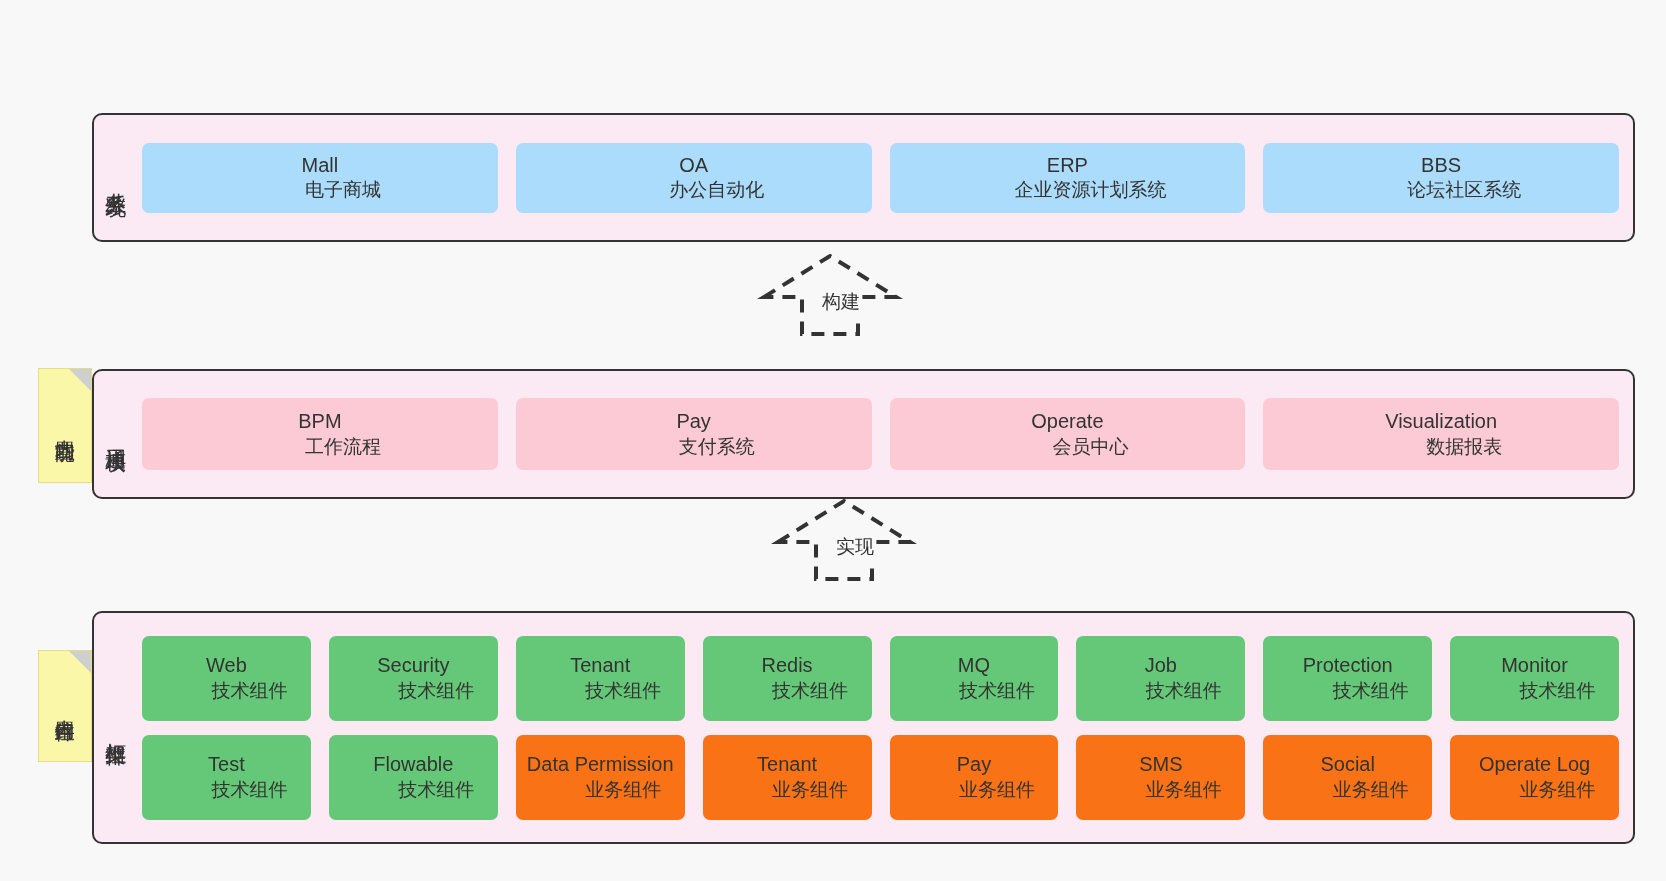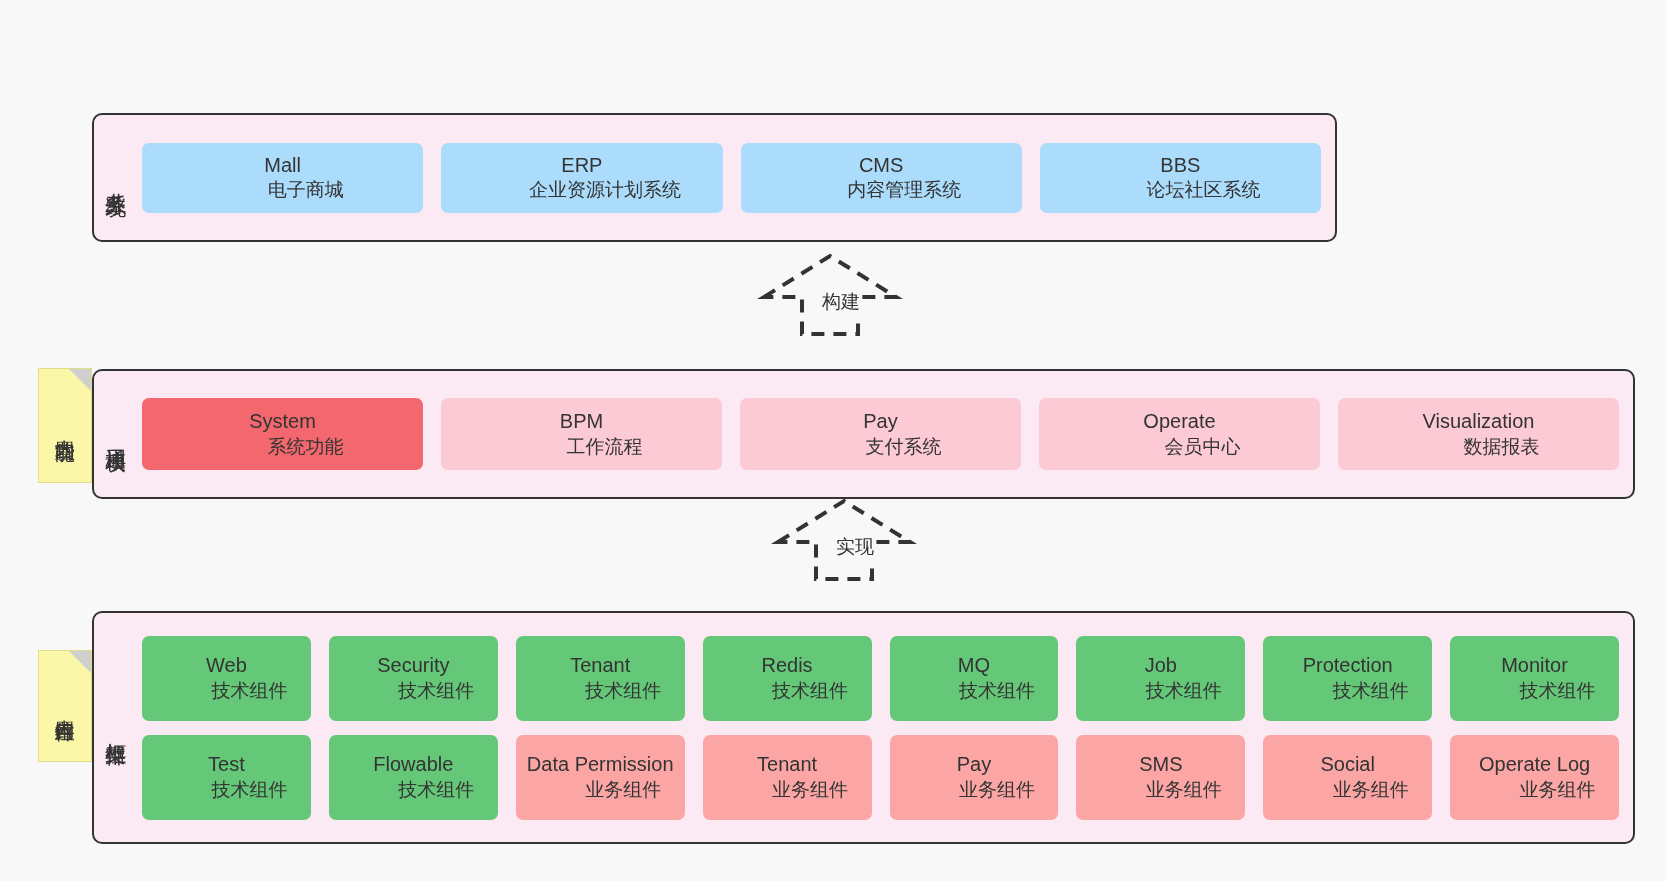--- a/index.html
+++ b/index.html
@@ -65,24 +65,24 @@
     padding:4px 6px;
     user-select:none;
   }
   .card .sub{font-size:19px;margin-left:46px;}
 
   
   .c-blue{background:#abdcfb;}
   .c-red{background:#f2686e;}
   .c-pink{background:#fbcad4;}
   .c-green{background:#65c878;}
-  .c-lgreen{background:#fca5a5;}
-
-  
-  #layer-business{left:92px;top:113px;width:1245px;height:129px;}
+  .c-lgreen{background:#f97316;}
+
+  
+  #layer-business{left:92px;top:113px;width:1543px;height:129px;}
   #layer-business .card{height:70px;}
 
   #layer-common{left:92px;top:369px;width:1543px;height:130px;}
   #layer-common .card{height:72px;}
 
   #layer-framework{left:92px;top:611px;width:1543px;height:233px;}
   #layer-framework .card{height:85px;}
 
   
   .note{
@@ -137,26 +137,26 @@
 
   <div class="layer" id="layer-business">
     <div class="layer-title">业务系统</div>
     <div class="layer-body">
       <div class="row">
         <div class="card c-blue">
           <span>Mall</span>
           <span class="sub">电子商城</span>
         </div>
         <div class="card c-blue">
+          <span>OA</span>
+          <span class="sub">办公自动化</span>
+        </div>
+        <div class="card c-blue">
           <span>ERP</span>
           <span class="sub">企业资源计划系统</span>
-        </div>
-        <div class="card c-blue">
-          <span>CMS</span>
-          <span class="sub">内容管理系统</span>
         </div>
         <div class="card c-blue">
           <span>BBS</span>
           <span class="sub">论坛社区系统</span>
         </div>
       </div>
     </div>
   </div>
 
   <div class="arrow" id="arrow-build">
@@ -168,24 +168,20 @@
 
   <div class="note" id="note-functions">
     <span class="fold"></span>
     <span>内置功能</span>
   </div>
 
   <div class="layer" id="layer-common">
     <div class="layer-title">通用模块</div>
     <div class="layer-body">
       <div class="row">
-        <div class="card c-red">
-          <span>System</span>
-          <span class="sub">系统功能</span>
-        </div>
         <div class="card c-pink">
           <span>BPM</span>
           <span class="sub">工作流程</span>
         </div>
         <div class="card c-pink">
           <span>Pay</span>
           <span class="sub">支付系统</span>
         </div>
         <div class="card c-pink">
           <span>Operate</span>

